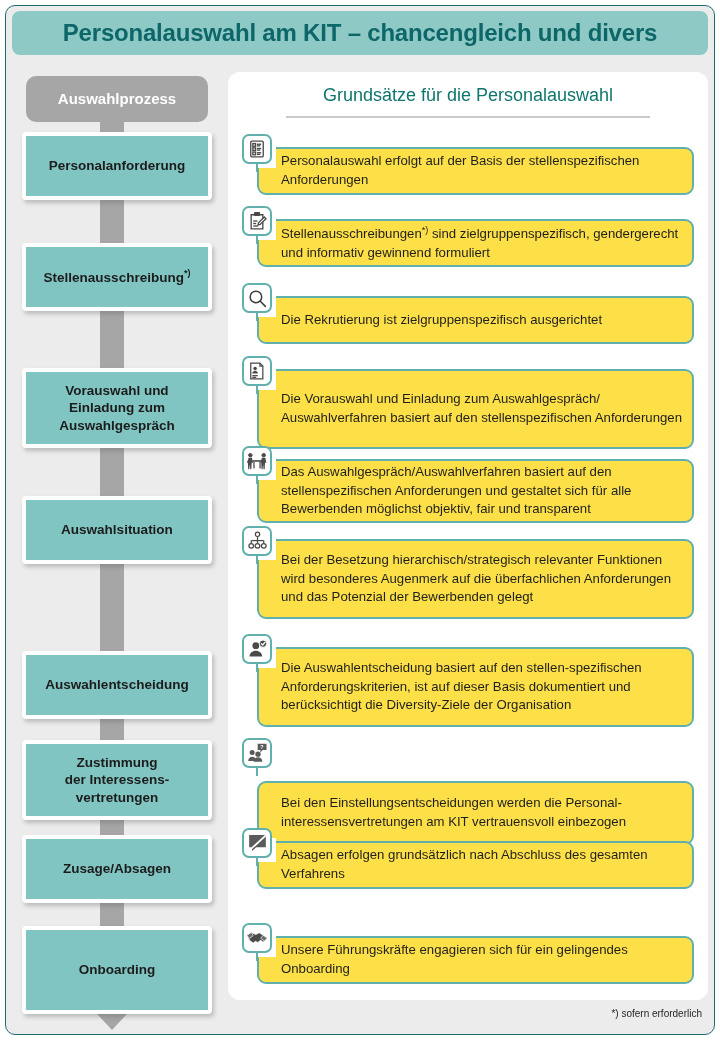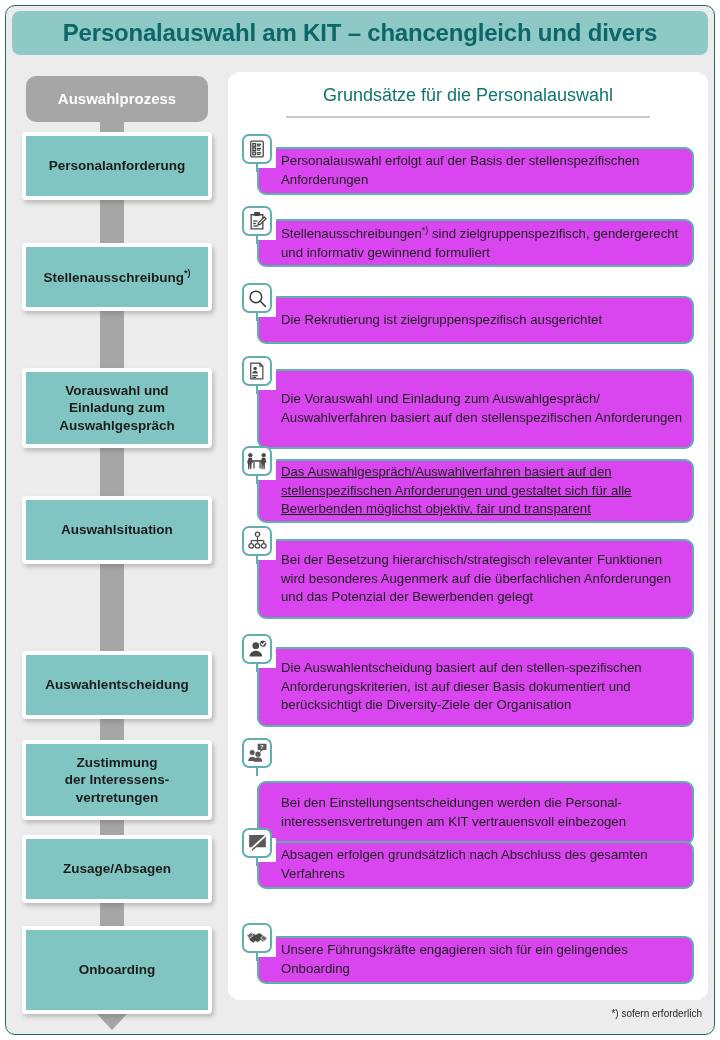--- a/index.html
+++ b/index.html
@@ -178,21 +178,21 @@
   }
   .card-icon svg { display: block; }
 
   .card-body {
     position: absolute;
     left: 15px;
     top: 13px;
     right: 0;
     border: 2px solid #62b0ad;
     border-radius: 9px;
-    background: #d946ef;
+    background: #fde047;
     box-sizing: border-box;
     padding: 7px 10px 7px 22px;
     min-height: 44px;
     display: flex;
     align-items: center;
     z-index: 1;
   }
   .card-text {
     font-size: 13.2px;
     line-height: 1.42;
@@ -346,21 +346,21 @@
               <path d="M4.5 2.5h11l3.5 3.5v15.5h-14.5z"></path>
               <path d="M15.5 2.5V6h3.5"></path>
               <circle cx="9.7" cy="9" r="2.1" fill="#4a4a4a" stroke="none"></circle>
               <path d="M6.4 15c0-2 1.6-3.3 3.3-3.3S13 13 13 15z" fill="#4a4a4a" stroke="none"></path>
               <line x1="6.4" y1="17.6" x2="13" y2="17.6"></line>
               <line x1="6.4" y1="19.6" x2="11" y2="19.6"></line>
             </svg>
           </div>
         </div>
         <div class="card" style="top: 374px; height: 77px;">
-          <div class="card-body" style="height: 64px; text-decoration: underline;">
+          <div class="card-body" style="height: 64px;">
             <div class="card-text">Das Auswahlgespräch/Auswahlverfahren basiert auf den stellenspezifischen Anforderungen und gestaltet sich für alle Bewerbenden möglichst objektiv, fair und transparent</div>
           </div>
           <div class="card-notch"></div>
           <div class="card-stub"></div>
           <div class="card-icon">
             <svg width="22" height="20" viewBox="0 0 26 24" fill="#4a4a4a" stroke="#4a4a4a" stroke-width="1.1">
               <circle cx="5" cy="5" r="2.1"></circle>
               <path d="M3 8h4l1.2 6h-1.6l-.4 8h-1.3l-.6-6-.6 6H2.4l-.3-8H.9z" stroke="none"></path>
               <circle cx="21" cy="5" r="2.1"></circle>
               <path d="M19 8h4l1.2 6h-1.6l-.4 8h-1.3l-.6-6-.6 6h-1.3l-.3-8h-1.2z" stroke="none"></path>

